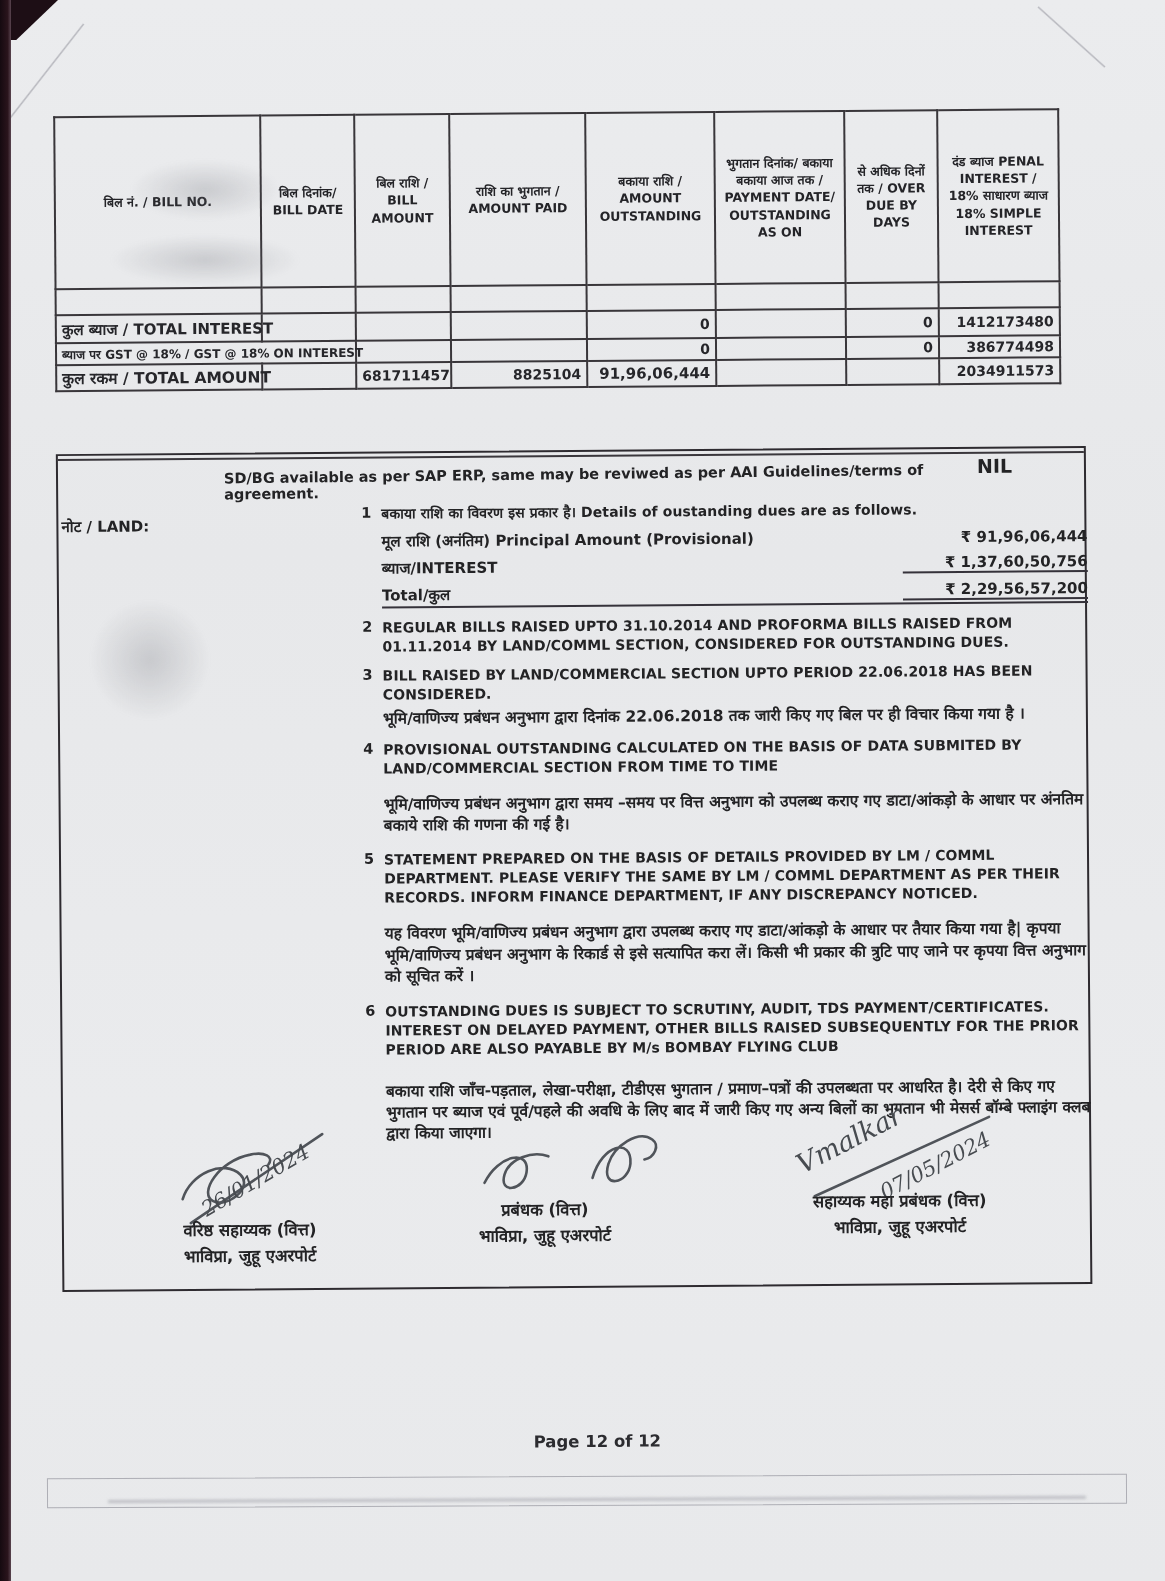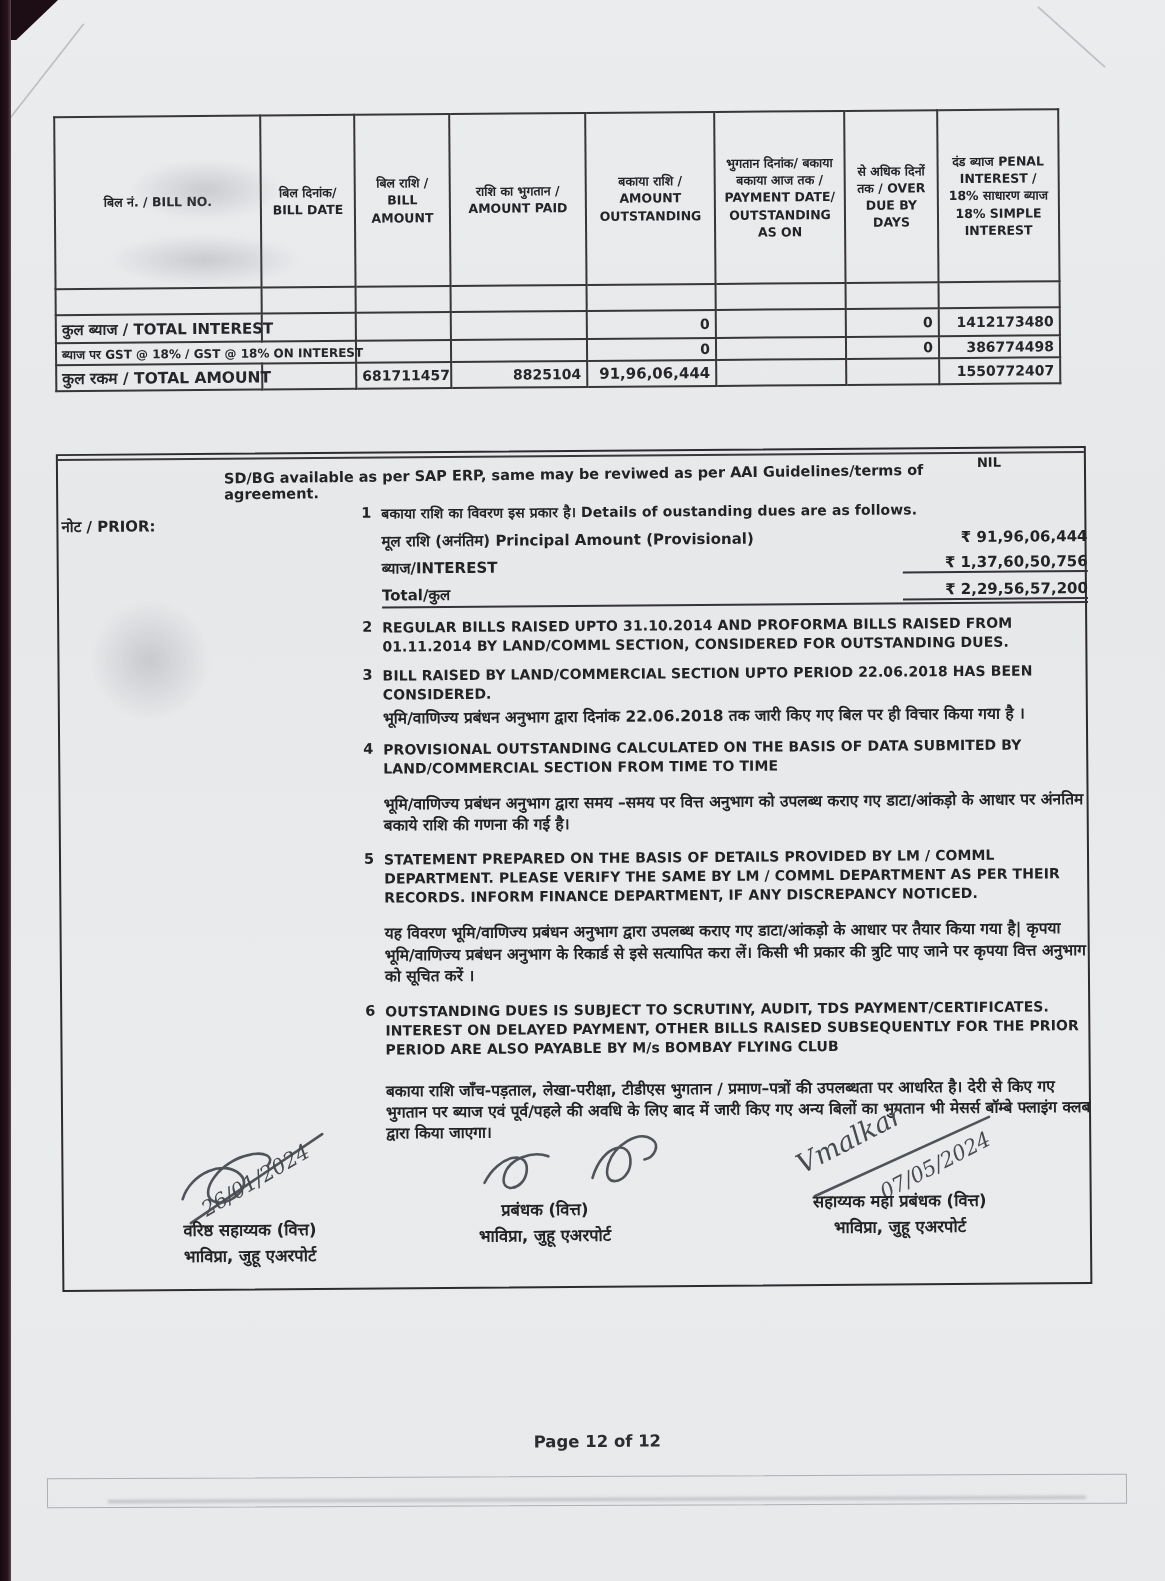--- a/index.html
+++ b/index.html
@@ -32,21 +32,21 @@
   td.lbl{font-size:15px;white-space:nowrap}
   tr.r-gst td.lbl{font-size:12px}
   tr.r-tot td.lbl{font-size:15.5px}
   td.num{text-align:right;font-size:14px}
   td.num.big{font-size:15px}
 
   
   .notesbox{position:absolute;left:57px;top:450px;width:1030px;height:838px;border:2px solid #2e2b30;z-index:2}
   .notesbox::before{content:"";position:absolute;left:0;right:0;top:3px;height:2px;background:#3a373c}
   .sdbg{position:absolute;left:225px;top:466px;width:730px;font-size:14.5px;font-weight:700;transform:rotate(-0.25deg);z-index:3}
-  .nil{position:absolute;left:978px;top:458px;font-size:13px;font-weight:700;z-index:3}
+  .nil{position:absolute;left:978px;top:458px;font-size:19px;font-weight:700;z-index:3}
   .notelabel{position:absolute;left:62px;top:512px;font-size:15px;font-weight:700;z-index:3}
 
   .notes{position:absolute;left:362px;top:503px;width:726px;z-index:3}
   .note{display:flex;margin-top:10px}
   .note:first-child{margin-top:0}
   .note .num{flex:none;width:20px;font-size:14.5px;font-weight:700}
   .note .body{flex:1}
   .note .en{font-size:14px;font-weight:700;line-height:1.36;letter-spacing:.1px}
   .note .hi{font-size:15.5px;font-weight:700;line-height:1.38;margin-top:4px}
   .note .gap{height:12px}
@@ -134,30 +134,30 @@
       <td class="num">386774498</td>
     </tr>
     <tr class="r-tot">
       <td class="lbl">कुल रकम /  TOTAL AMOUNT</td>
       <td></td>
       <td class="num">681711457</td>
       <td class="num">8825104</td>
       <td class="num big">91,96,06,444</td>
       <td></td>
       <td class="num"></td>
-      <td class="num">1550772407</td>
+      <td class="num">2034911573</td>
     </tr>
   </tbody>
     </table>
 
   <div class="notesbox"></div>
 
   <div class="sdbg">SD/BG available as per SAP ERP, same may be reviwed as per AAI Guidelines/terms of agreement.</div>
   <div class="nil">NIL</div>
-  <div class="notelabel">नोट / PRIOR:</div>
+  <div class="notelabel">नोट / LAND:</div>
 
   <div class="notes">
 
     <div class="note">
       <span class="num">1</span>
       <div class="body">
         <div class="en">बकाया राशि का विवरण इस प्रकार है। Details of oustanding dues are as follows.</div>
         <div class="amounts">
           <div class="arow">
             <span class="alabel">मूल राशि (अनंतिम) Principal Amount (Provisional)</span>

